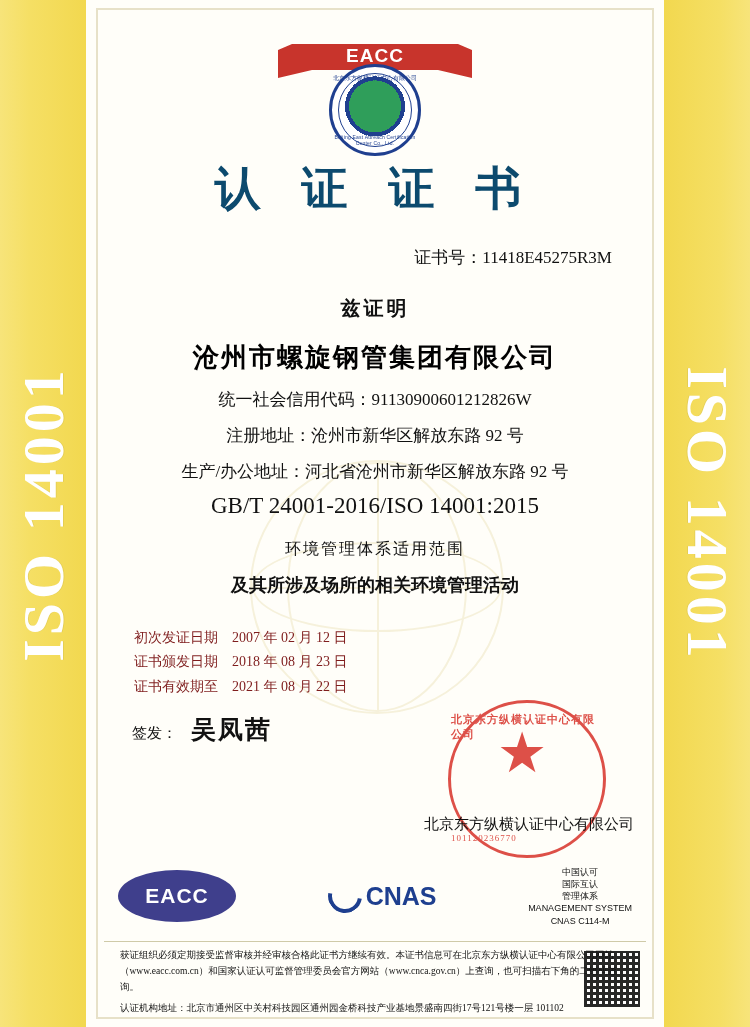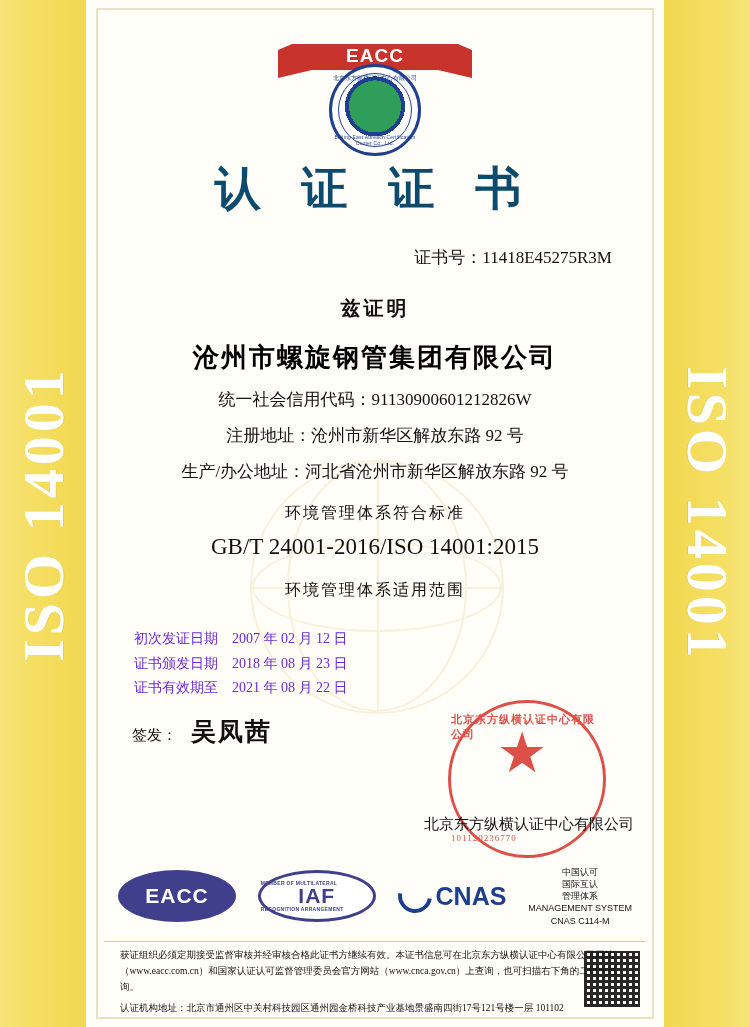--- a/index.html
+++ b/index.html
@@ -184,21 +184,21 @@
     color:#111;
   }
 
   
   .dates{
     margin-top:26px;
     text-align:left;
     padding-left:30px;
     font-size:14px;
     line-height:1.75;
-    color:#6d28d9;
+    color:#7f1d1d;
   }
   .dates .lbl{display:inline-block;width:98px;}
   .sign-row{
     margin-top:14px;
     text-align:left;
     padding-left:28px;
     font-size:15px;
     color:#111;
   }
   .sign-name{
@@ -339,25 +339,25 @@
       <div class="cert-no">
         <span>证书号：</span><span>11418E45275R3M</span>
       </div>
 
       <div class="hereby">兹证明</div>
       <div class="company">沧州市螺旋钢管集团有限公司</div>
       <div class="line">统一社会信用代码：91130900601212826W</div>
       <div class="line">注册地址：沧州市新华区解放东路 92 号</div>
       <div class="line">生产/办公地址：河北省沧州市新华区解放东路 92 号</div>
 
-      <div class="std-head">环境管理体系符合标准</div>
       <div class="std">GB/T 24001-2016/ISO 14001:2015</div>
 
       <div class="scope-head">环境管理体系适用范围</div>
       <div class="scope">
+        <div>及其所涉及场所的相关环境管理活动</div>
       </div>
 
       <div class="dates">
         <div>
           <span class="lbl">初次发证日期</span><span>2007 年 02 月 12 日</span>
         </div>
         <div>
           <span class="lbl">证书颁发日期</span><span>2018 年 08 月 23 日</span>
         </div>
         <div>
@@ -375,25 +375,20 @@
       <div class="star"></div>
       <div class="stamp-bot">101120236770</div>
     </div>
 
     <div class="issuer">北京东方纵横认证中心有限公司</div>
 
     <div class="logos">
       <div class="oval">
         <span>EACC</span>
       </div>
-      <div class="oval white">
-        <span class="mini-top">MEMBER OF MULTILATERAL</span>
-        <span>IAF</span>
-        <span class="mini-bot">RECOGNITION ARRANGEMENT</span>
-      </div>
       <div class="cnas">
         <div class="swoosh"></div>
         <span>CNAS</span>
       </div>
       <div class="cnas-txt">
         <div>中国认可</div>
         <div>国际互认</div>
         <div>管理体系</div>
         <div>MANAGEMENT SYSTEM</div>
         <div>CNAS C114-M</div>

